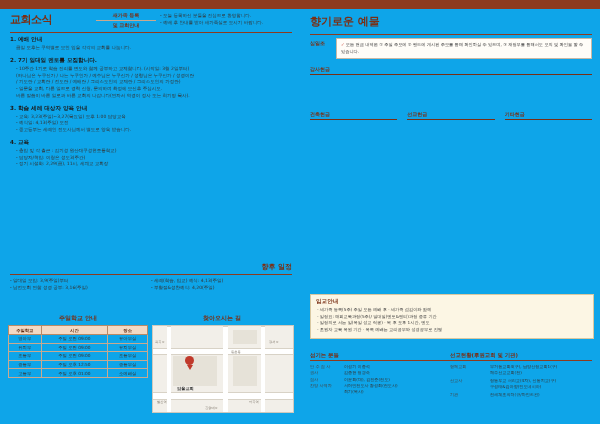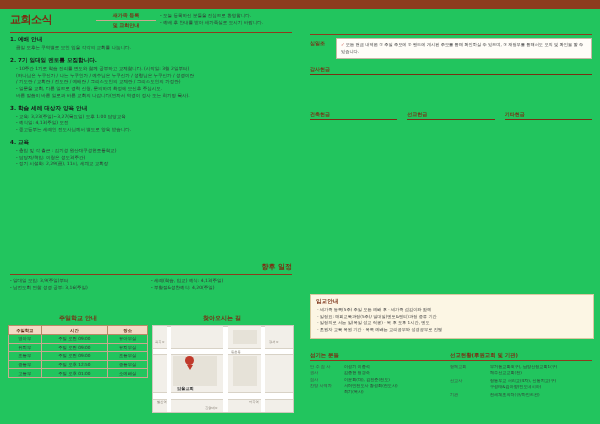--- a/index.html
+++ b/index.html
@@ -1,17 +1,17 @@
 <!DOCTYPE html>
 <html lang="ko"><head>
 <meta charset="utf-8">
 <style>
   html,body{margin:0;padding:0;background:#ffffff;}
   body{width:600px;height:424px;font-family:"DejaVu Sans","Liberation Sans",sans-serif;color:#222;}
-  .page{position:relative;width:600px;height:424px;overflow:hidden;background:#22c55e;}
+  .page{position:relative;width:600px;height:424px;overflow:hidden;background:#0ea5e9;}
   .topbar{position:absolute;top:0;height:9px;background:#8d3b1e;}
   .topbar.l{left:0;width:300px;}
   .topbar.r{left:300px;width:300px;}
   .sec{font-size:5.6px;font-weight:bold;color:#1b1b1b;margin:0 0 1px 0;}
   .ln{font-size:4.5px;line-height:1.5;color:#333;margin:0;}
   .ln.ind{padding-left:6px;}
   
   .lhead{position:absolute;left:10px;top:12px;}
   .lhead .t{font-size:11px;font-weight:bold;color:#7a2f14;letter-spacing:-0.5px;}
   .regbox{position:absolute;left:96px;top:12px;width:60px;text-align:center;font-size:5px;font-weight:bold;color:#7a2f14;line-height:1.45;}
@@ -214,20 +214,21 @@
       <div class="maplabel" style="left:96px;top:74px;">마곡역</div>
       <div class="maplabel" style="left:52px;top:80px;">공항대로</div>
       <div class="pin">
         <div class="head"></div>
         <div class="tip"></div>
       </div>
       <div class="maptitle">암울교회</div>
     </div>
   </div>
 
+  <div class="rhead">향기로운 예물</div>
   <div class="rhr"></div>
 
   <div class="offbox">
     <div class="offrow">
       <div class="offlabel">십일조</div>
       <div class="offcard">
         <span class="redmark">✓</span>
         <span>모든 현금 내역은 ① 주일 주보에 ② 밴드에 게시된 주보를 통해 확인하실 수 있으며, ③ 재정부를 통해서도 모의 및 확인을 할 수 있습니다.</span>
       </div>
     </div>

